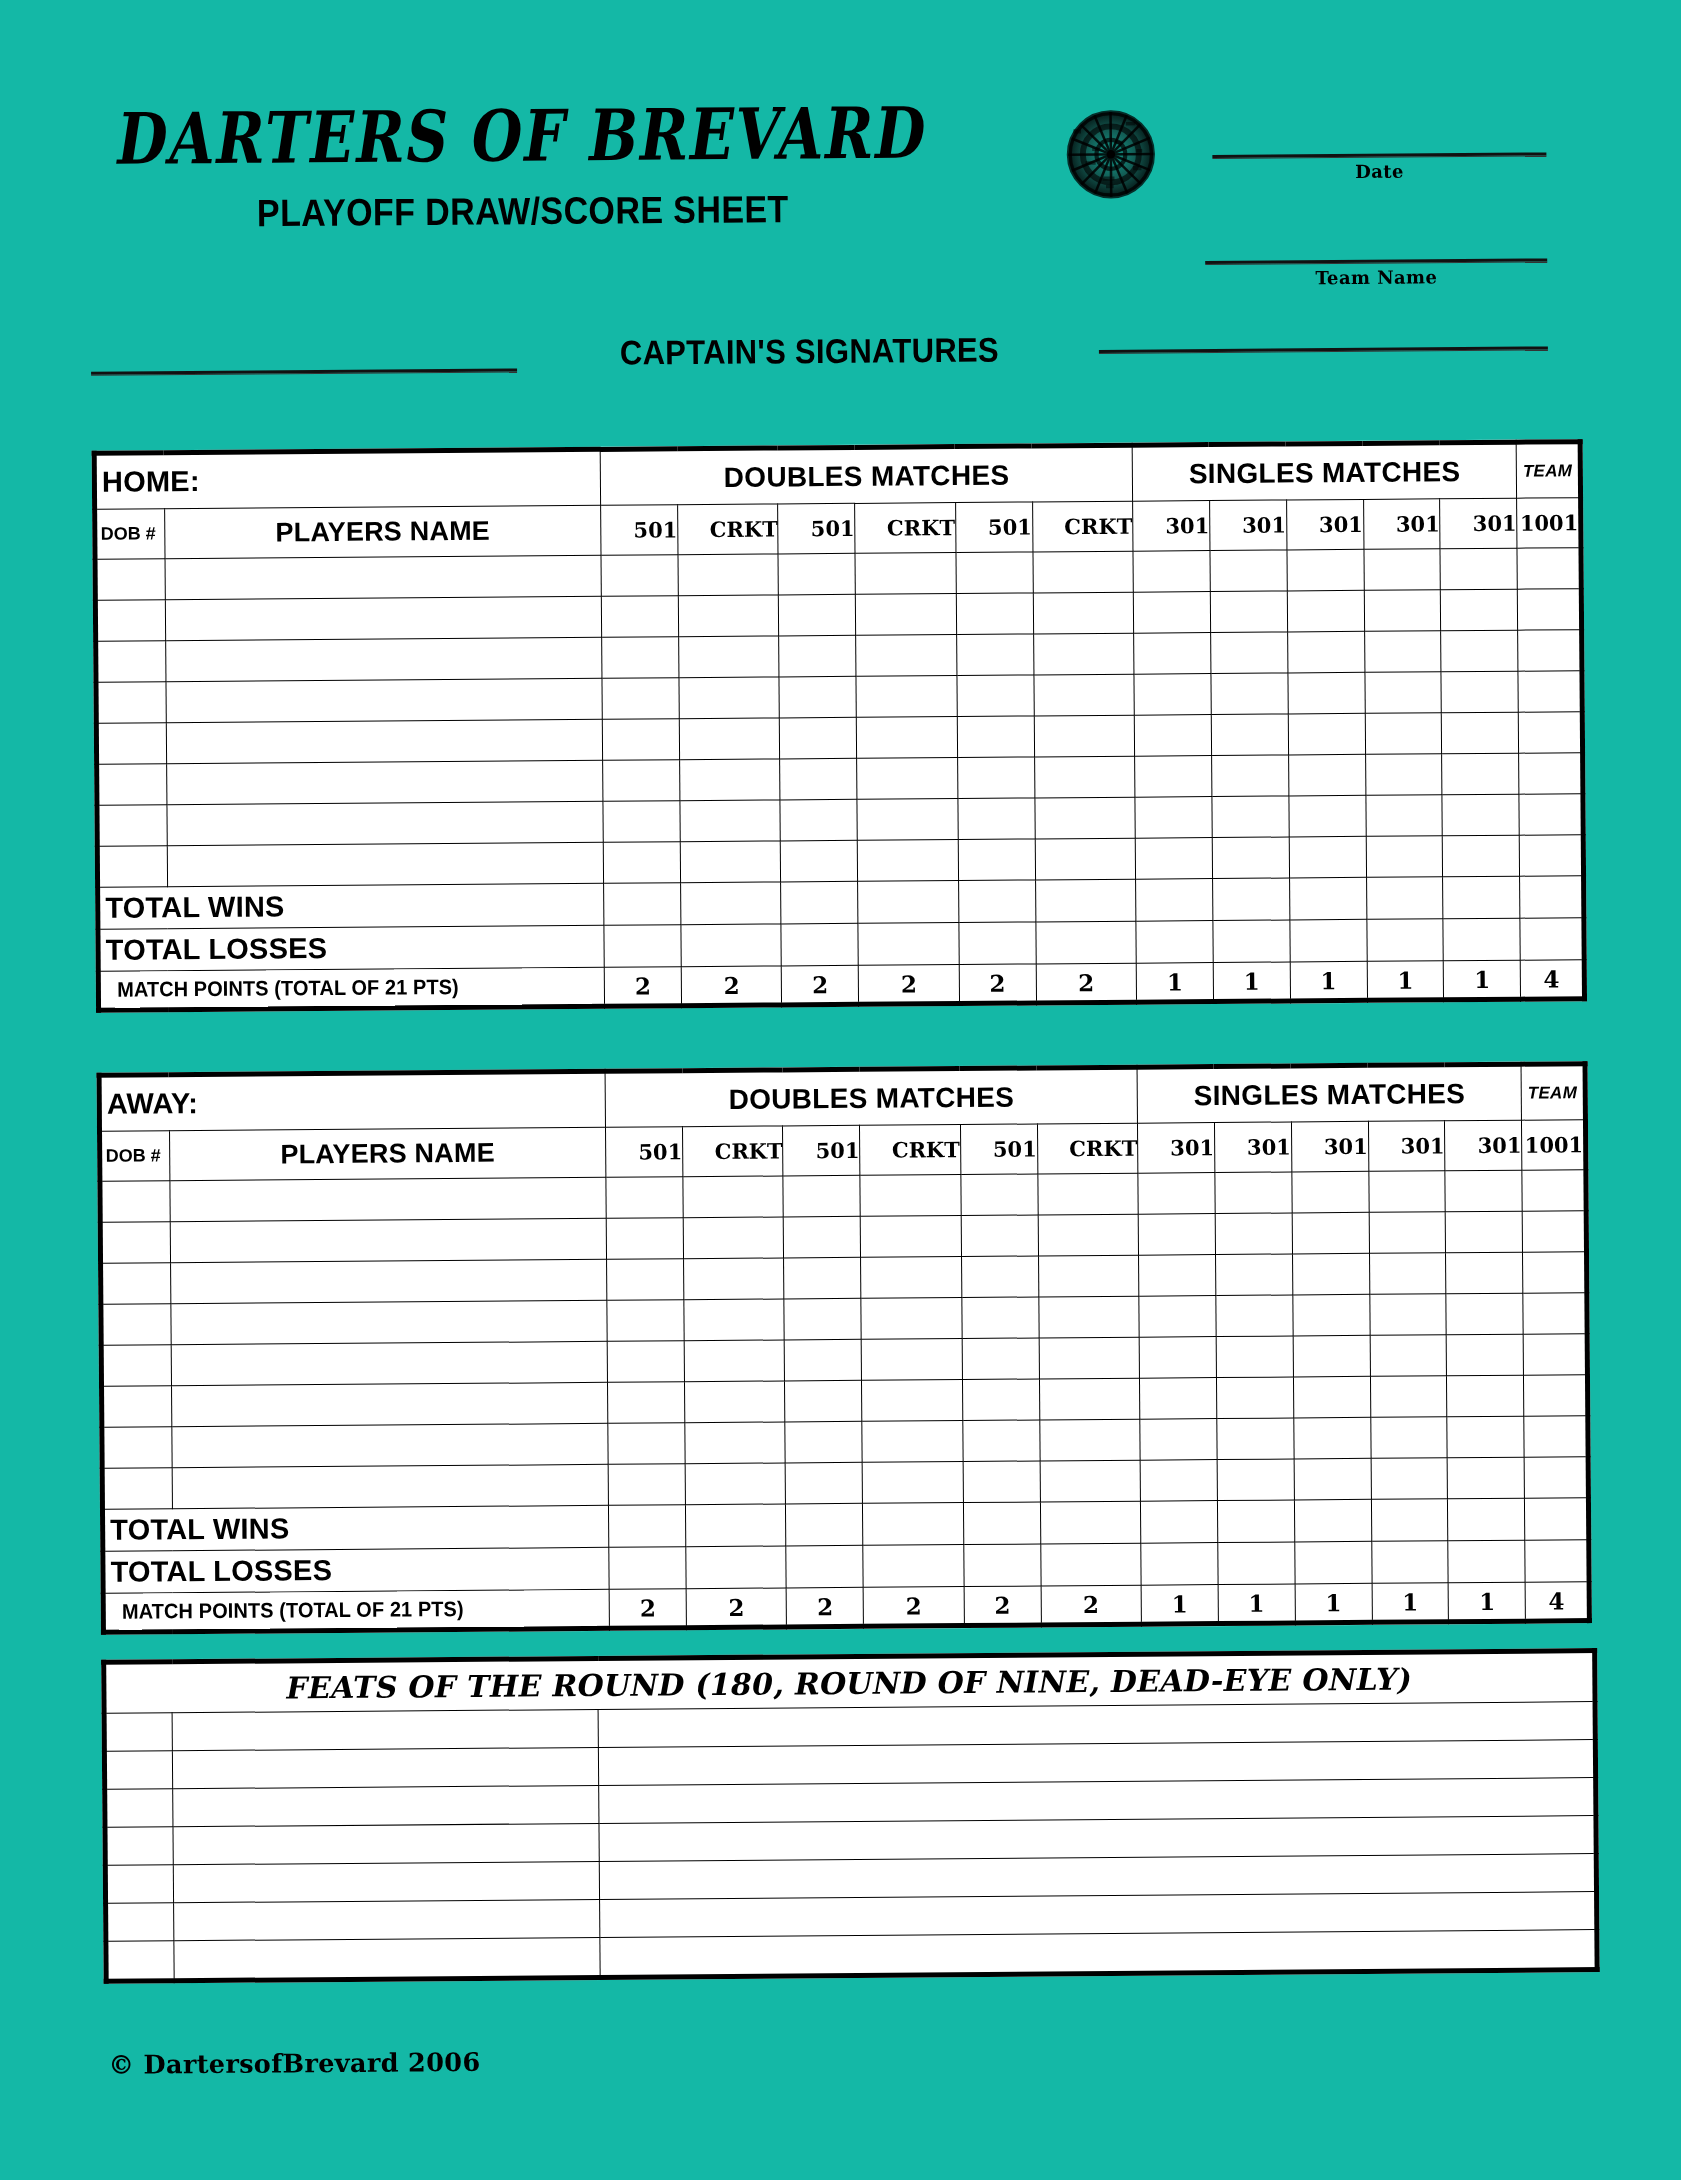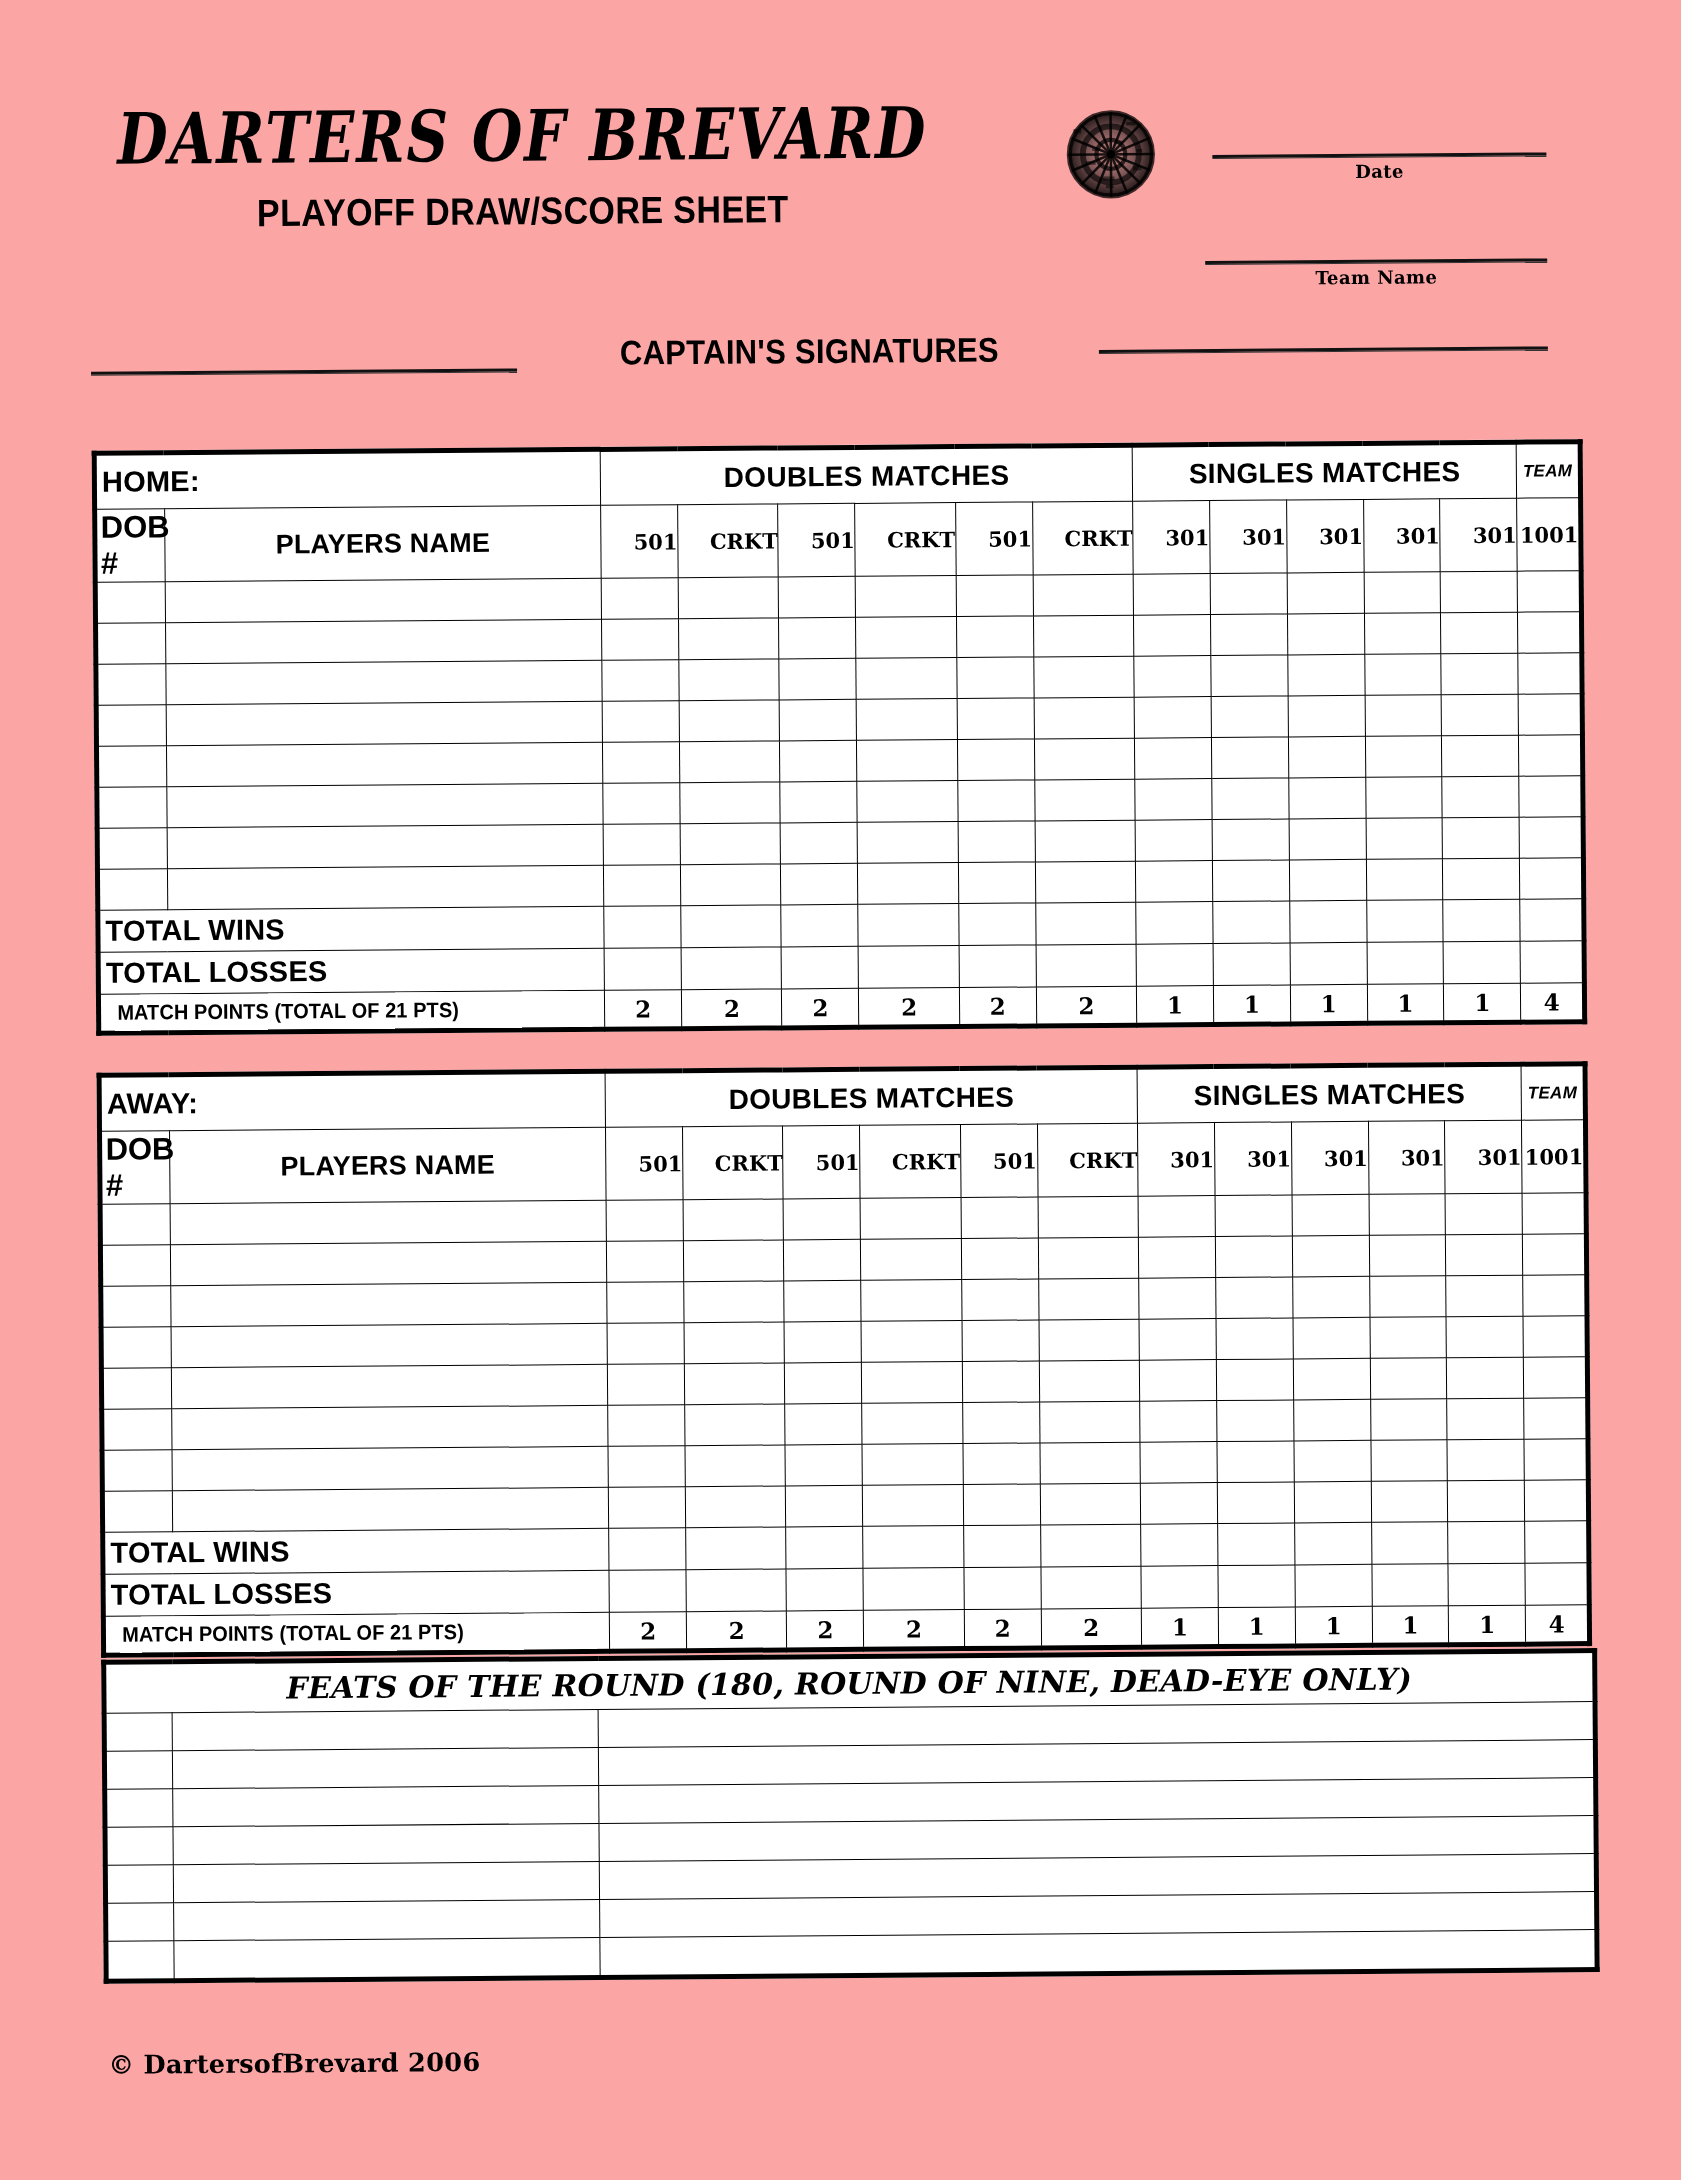--- a/index.html
+++ b/index.html
@@ -13,21 +13,21 @@
     position: relative;
     font-family: "Liberation Sans", sans-serif;
     color: #000000;
     overflow: hidden;
   }
 
   
   #page {
     position: absolute;
     inset: 0;
-    background: #fca5a5;
+    background: #14b8a6;
   }
   #scan {
     position: absolute;
     inset: 0;
     transform: rotate(-0.45deg);
     transform-origin: 50% 40%;
   }
 
   
   .masthead {
@@ -164,21 +164,21 @@
     font-family: "Liberation Sans", sans-serif;
     font-weight: 700;
     font-size: 27px;
     text-align: center;
     height: 49px;
     letter-spacing: 0.2px;
   }
   .col-head-dob {
     font-family: "Liberation Sans", sans-serif;
     font-weight: 700;
-    font-size: 31px;
+    font-size: 18px;
     text-align: left;
     padding-left: 3.4px !important;
     height: 49px;
     margin-left: 48px;
   }
   .col-head-serif {
     font-family: "DejaVu Serif", "Liberation Serif", serif;
     font-weight: 700;
     font-size: 21px;
     text-align: right;

